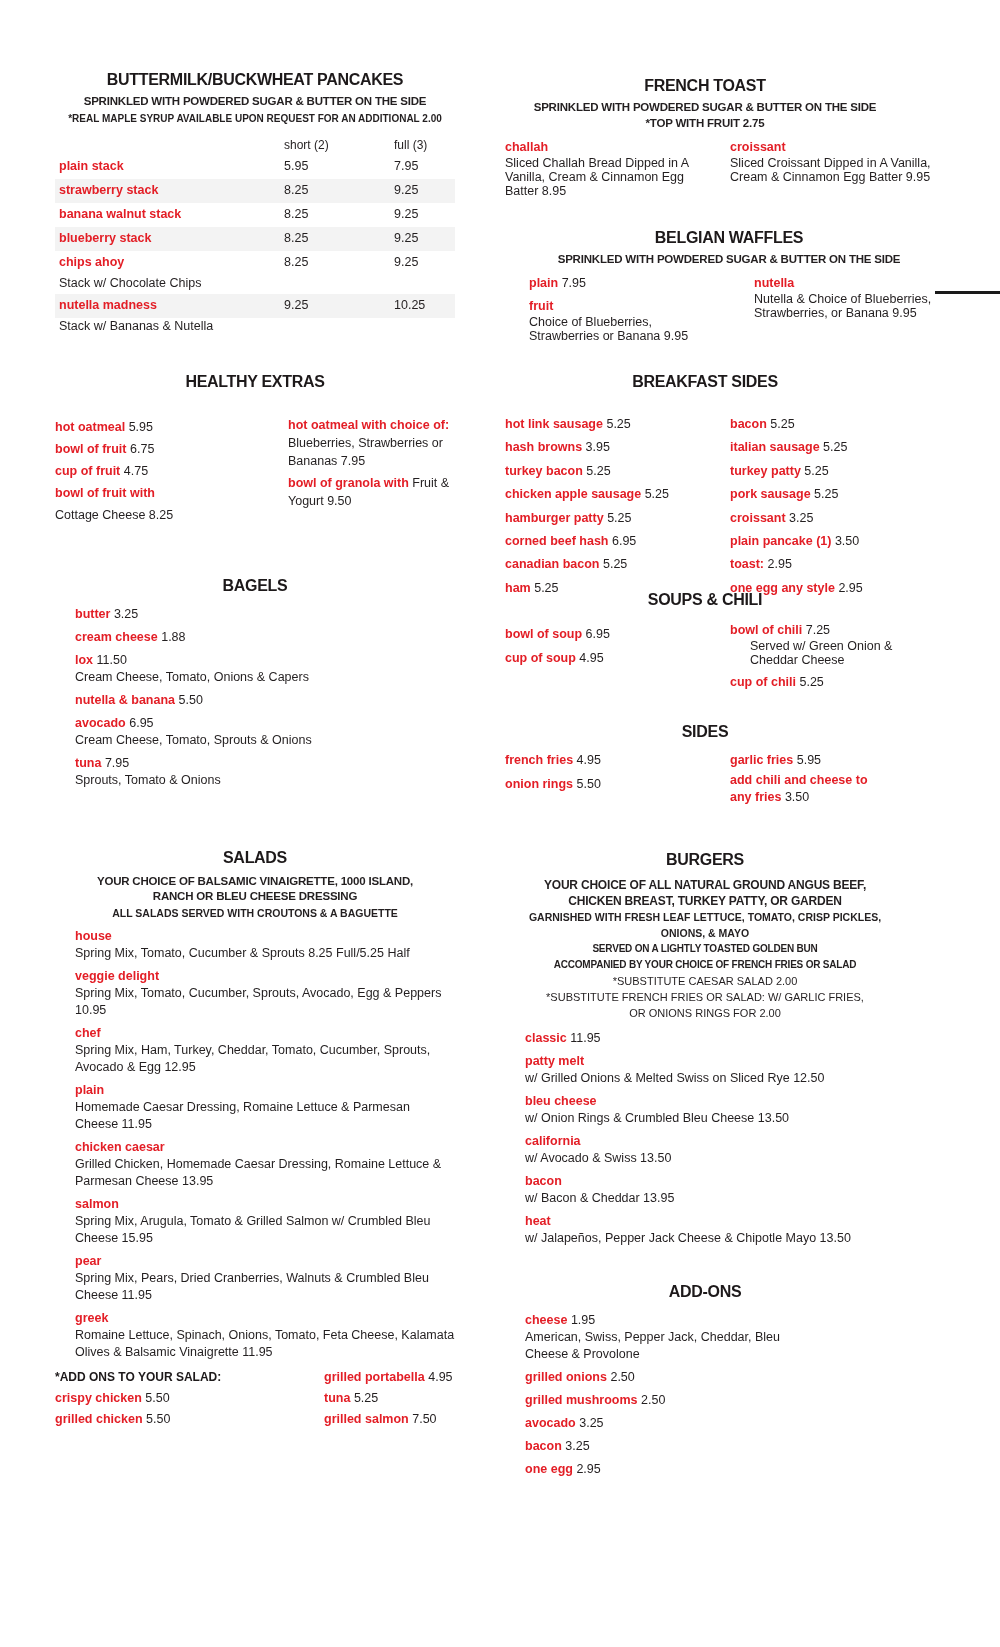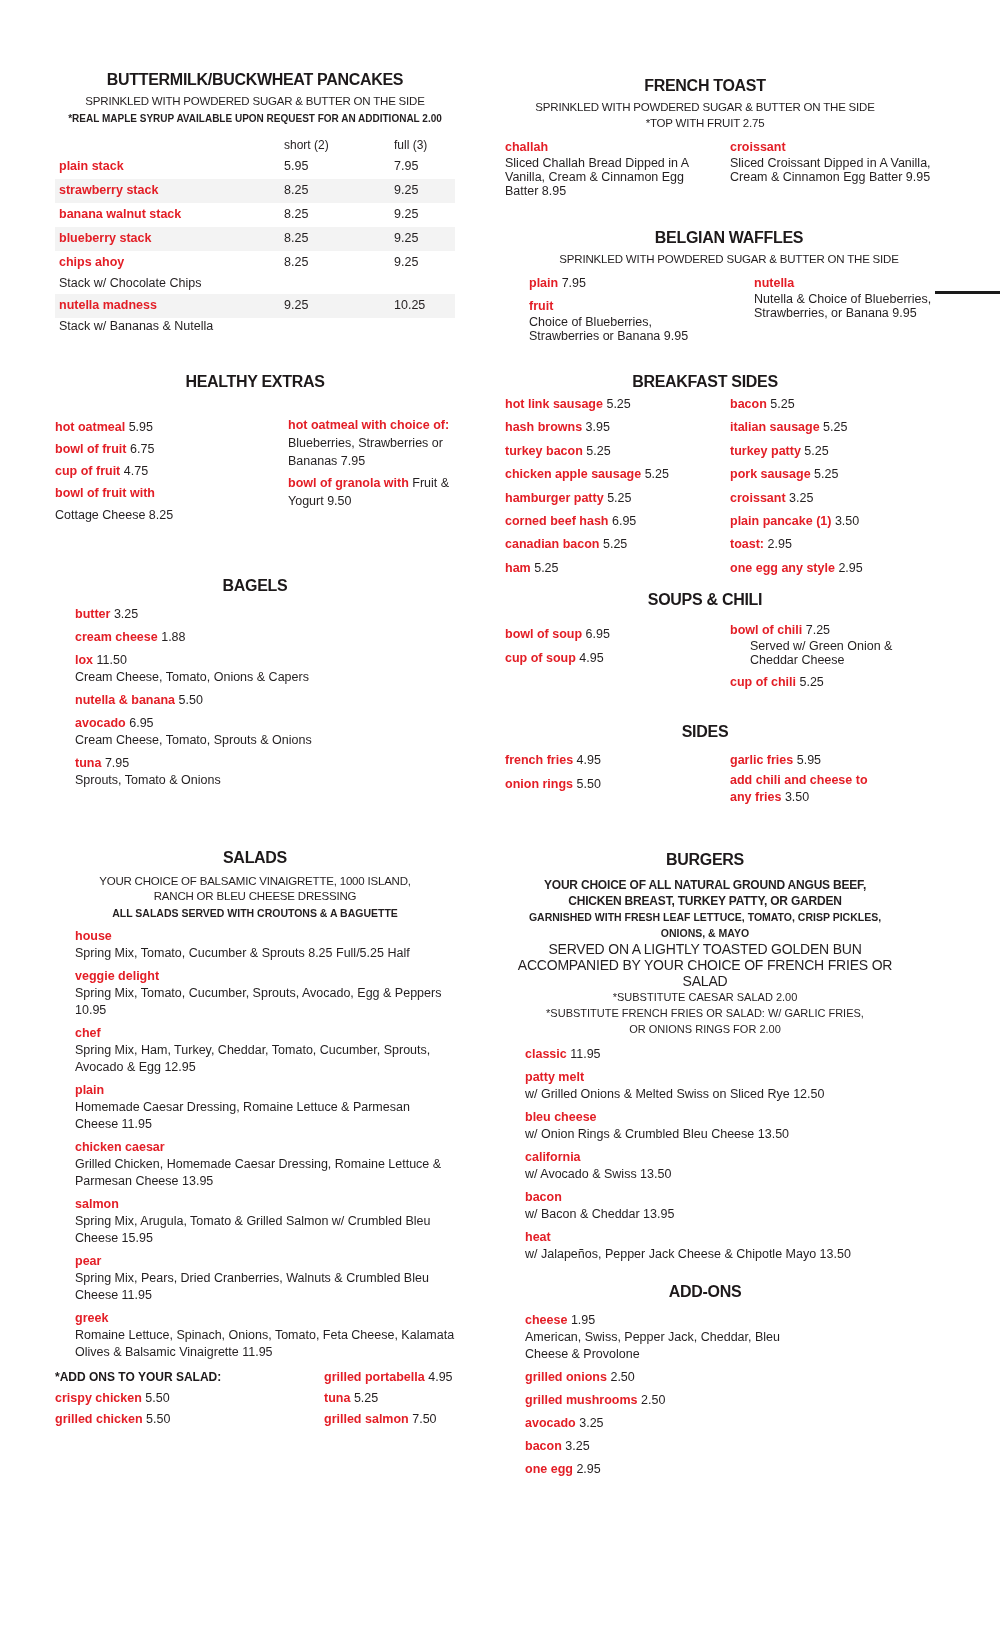--- a/index.html
+++ b/index.html
@@ -1,21 +1,21 @@
 <!DOCTYPE html>
 <html><head>
 <meta charset="utf-8">
 <style>
   html,body{margin:0;padding:0;background:#fff;}
   .page{position:relative;width:1000px;height:1647px;background:#ffffff;overflow:hidden;
         font-family:"Liberation Sans","DejaVu Sans",sans-serif;color:#231f20;font-size:12.5px;}
   .sec{position:absolute;}
   
   .t{font-size:16px;font-weight:bold;text-align:center;letter-spacing:-0.3px;color:#1d191a;line-height:20px;}
-  .s1{font-size:11.5px;font-weight:normal;text-align:center;margin-top:4px;letter-spacing:-0.2px;line-height:15px;}
+  .s1{font-size:11.5px;font-weight:bold;text-align:center;margin-top:4px;letter-spacing:-0.2px;line-height:15px;}
   .s2{font-size:10px;font-weight:bold;text-align:center;margin-top:3px;line-height:13px;}
   .tw{width:400px;}
   
   .n{color:#e31e26;font-weight:bold;}
   .p{color:#231f20;}
   .d{color:#231f20;}
   .d:empty,.p:empty{display:none;}
   .item{margin-bottom:6px;line-height:17px;padding-left:20px;}
   .line{line-height:17px;}
   
@@ -26,21 +26,21 @@
   
   .g2{display:grid;grid-template-columns:225px 1fr;width:440px;}
   .g2h{display:grid;grid-template-columns:233px 1fr;width:400px;}
   .bl{line-height:23.4px;}
   .lh22{line-height:22px;}
   .lh24{line-height:24px;}
   .lh21{line-height:21px;}
   
   .bs1{font-size:12px;font-weight:bold;text-align:center;line-height:16px;letter-spacing:-0.2px;}
   .bs2{font-size:10.5px;font-weight:bold;text-align:center;line-height:16px;}
-  .bs3{font-size:14px;font-weight:normal;text-align:center;line-height:16px;letter-spacing:-0.2px;}
+  .bs3{font-size:10px;font-weight:bold;text-align:center;line-height:16px;letter-spacing:-0.2px;}
   .bn{font-size:11px;font-weight:normal;text-align:center;line-height:16px;}
   .addon-label{font-weight:bold;color:#1d191a;font-size:12px;}
   .edge-mark{position:absolute;left:935px;top:291px;width:65px;height:3px;background:#1a1a1a;}
 </style>
 </head>
 <body>
 
 <div class="page">
 
   <div class="edge-mark"></div>
@@ -231,21 +231,21 @@
       </div>
       <div style="width:215px;">
         <div class="line"><span class="n">nutella</span></div>
         <div class="d">Nutella &amp; Choice of Blueberries, Strawberries, or Banana 9.95</div>
       </div>
     </div>
   </div>
 
   <div class="sec" style="left:505px;top:372px;width:440px;">
     <div class="t tw">BREAKFAST SIDES</div>
-    <div class="g2" style="margin-top:1px;">
+    <div class="g2" style="margin-top:21px;">
       <div>
         <div class="bl"><span class="n">hot link sausage</span> <span class="p">5.25</span></div>
         <div class="bl"><span class="n">hash browns</span> <span class="p">3.95</span></div>
         <div class="bl"><span class="n">turkey bacon</span> <span class="p">5.25</span></div>
         <div class="bl"><span class="n">chicken apple sausage</span> <span class="p">5.25</span></div>
         <div class="bl"><span class="n">hamburger patty</span> <span class="p">5.25</span></div>
         <div class="bl"><span class="n">corned beef hash</span> <span class="p">6.95</span></div>
         <div class="bl"><span class="n">canadian bacon</span> <span class="p">5.25</span></div>
         <div class="bl"><span class="n">ham</span> <span class="p">5.25</span></div>
       </div>

